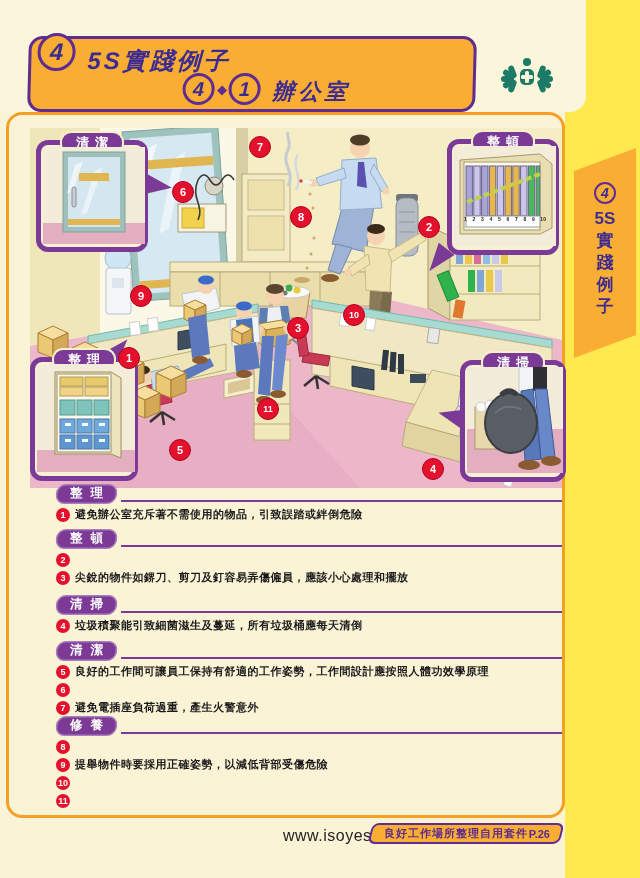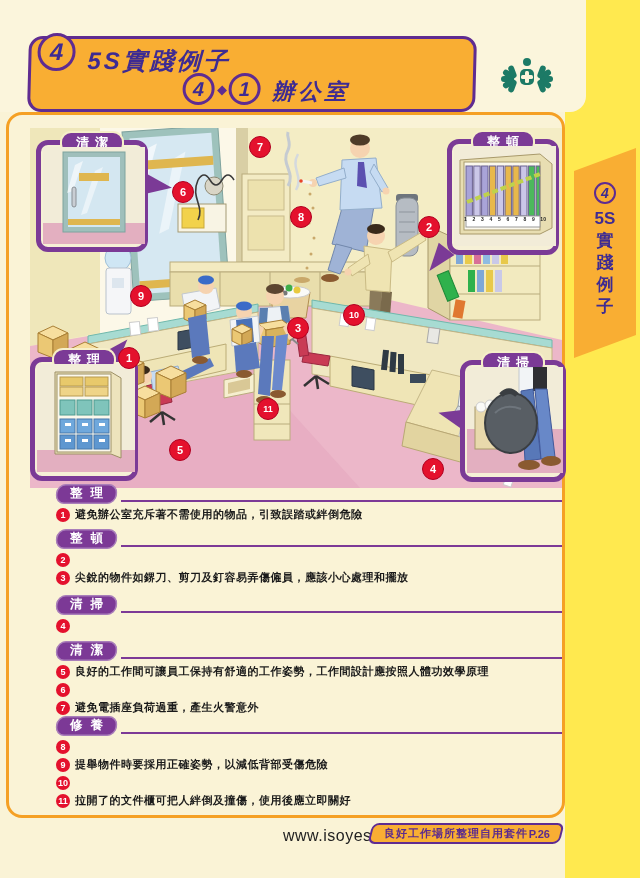--- a/index.html
+++ b/index.html
@@ -531,20 +531,21 @@
     </div>
 </div>
 
 <div class="sec" style="top:595px;">
   <div class="sec-head">
       <div class="pill"><span>清掃</span></div>
       <div class="rule"></div>
     </div>
   <div class="item">
       <div class="inum">4</div>
+      <div class="itext">垃圾積聚能引致細菌滋生及蔓延，所有垃圾桶應每天清倒</div>
     </div>
 </div>
 
 <div class="sec" style="top:641px;">
   <div class="sec-head">
       <div class="pill"><span>清潔</span></div>
       <div class="rule"></div>
     </div>
   <div class="item">
       <div class="inum">5</div>
@@ -569,21 +570,20 @@
     </div>
   <div class="item">
       <div class="inum">9</div>
       <div class="itext">提舉物件時要採用正確姿勢，以減低背部受傷危險</div>
     </div>
   <div class="item">
       <div class="inum">10</div>
     </div>
   <div class="item">
       <div class="inum">11</div>
-      <div class="itext">拉開了的文件櫃可把人絆倒及撞傷，使用後應立即關好</div>
     </div>
 </div>
 
 <div class="footer-url">www.isoyes.com</div>
 <div class="footer-pill">
   <div class="footer-pill-inner">
     <span class="kit">良好工作場所整理自用套件</span>
     <span class="pg">P.26</span>
   </div>
 </div>

